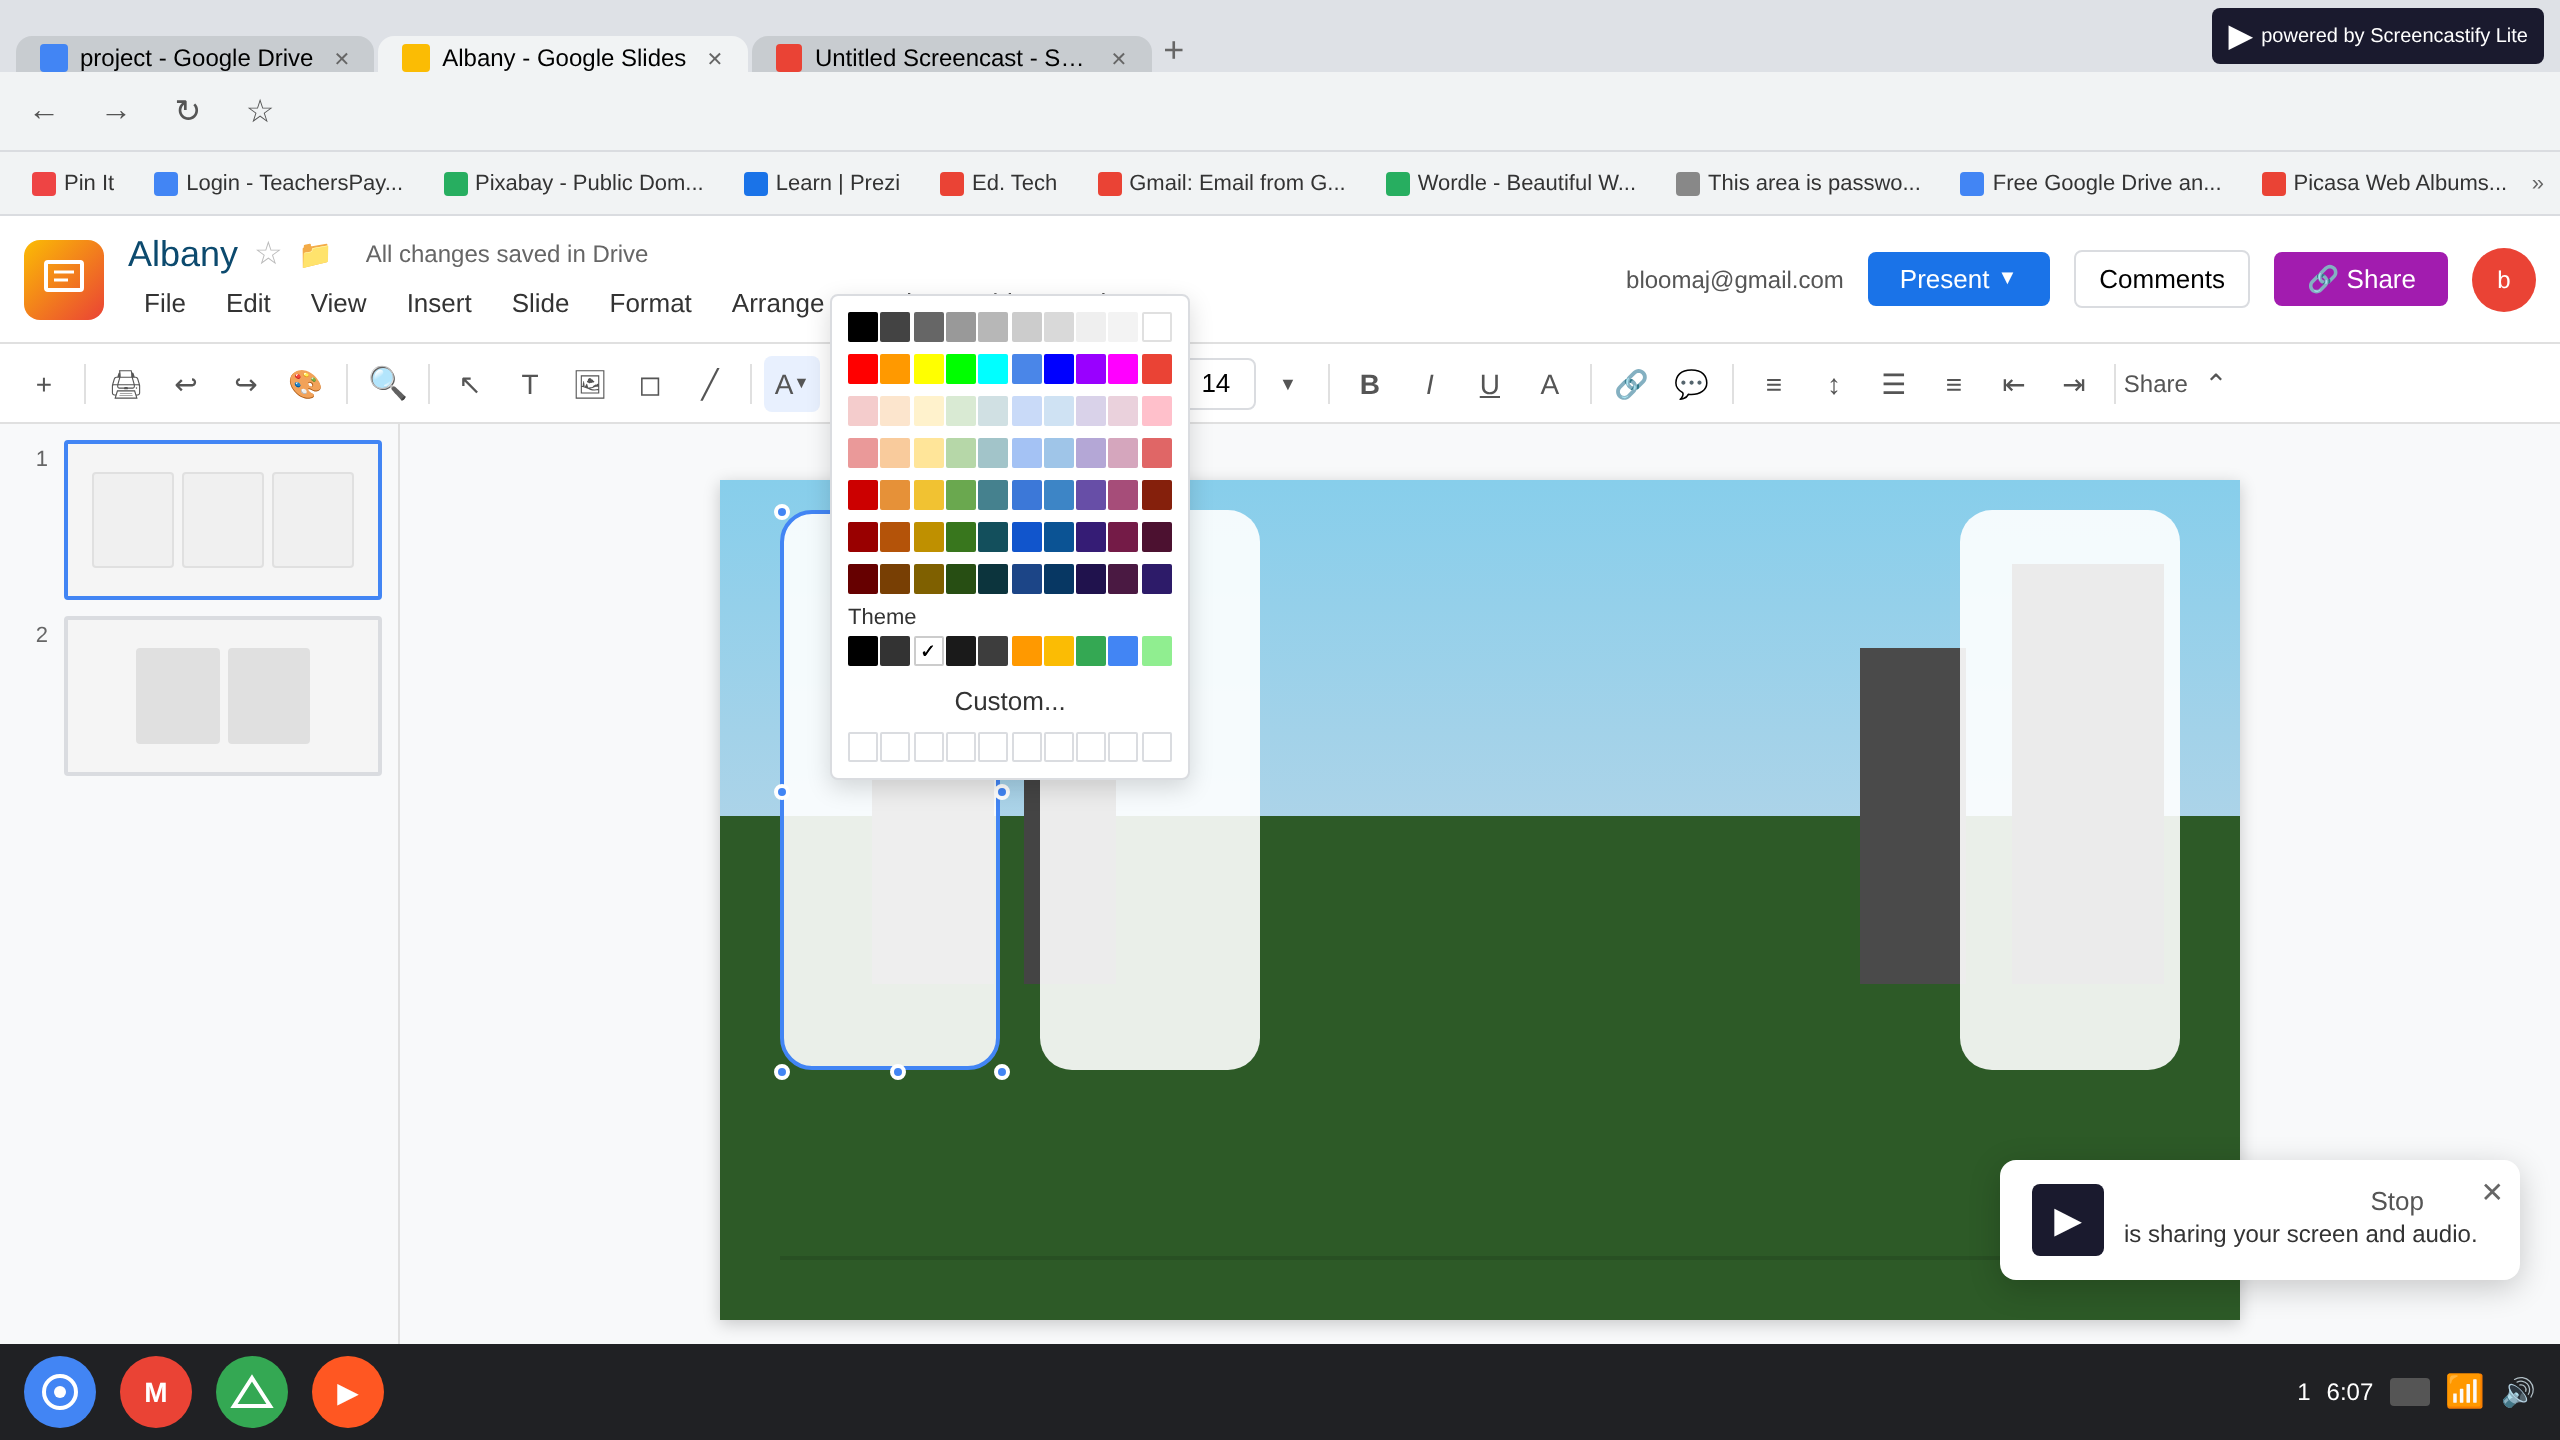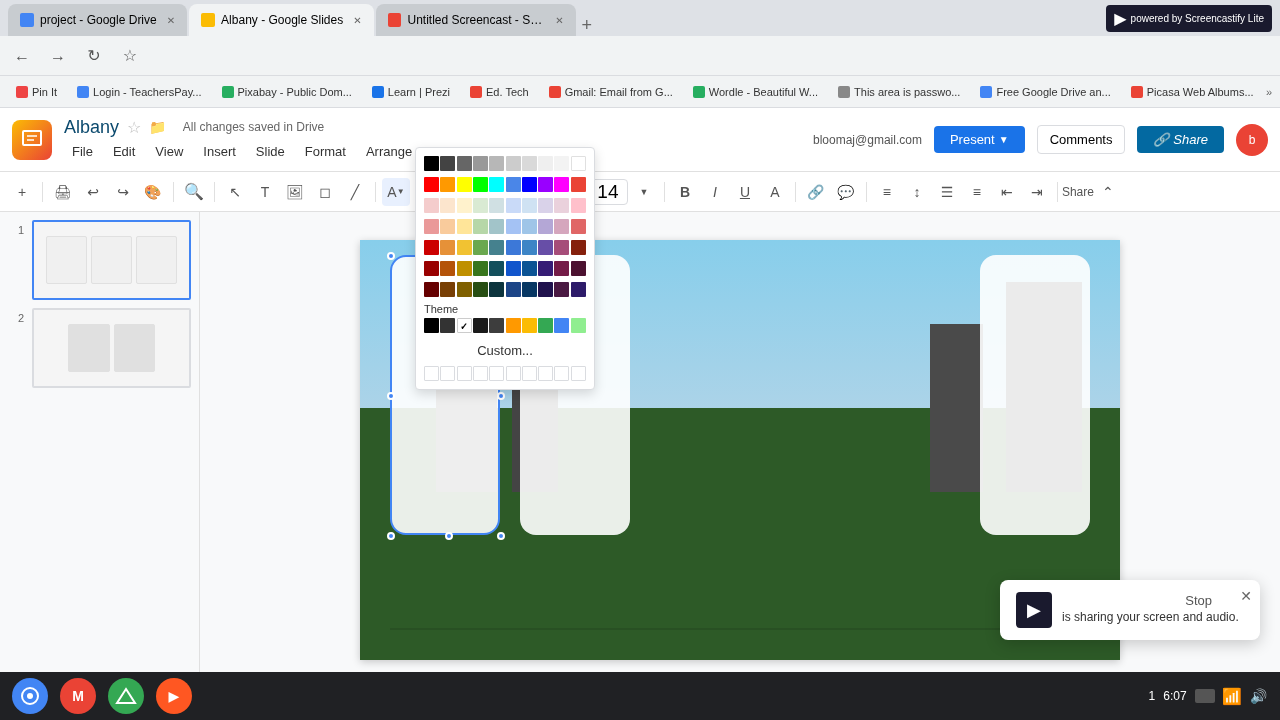--- a/index.html
+++ b/index.html
@@ -14,25 +14,25 @@
       padding: 0 8px;
       gap: 4px;
     }
     .browser-tabs {
       display: flex;
       align-items: flex-end;
       height: 100%;
       gap: 2px;
     }
     .browser-tab {
-      height: 32px;
+      height: 18px;
       padding: 0 12px;
       border-radius: 8px 8px 0 0;
       display: flex;
-      align-items: center;
+      align-items: flex-end;
       gap: 6px;
       font-size: 12px;
       cursor: pointer;
       max-width: 200px;
       position: relative;
     }
     .browser-tab.active { background: #f1f3f4; }
     .browser-tab.inactive { background: #c8ccd0; }
     .tab-favicon { width: 14px; height: 14px; border-radius: 2px; }
     .tab-favicon.drive { background: #4285f4; }
@@ -135,21 +135,21 @@
       border: none;
       padding: 6px 16px;
       border-radius: 4px;
       cursor: pointer;
       font-size: 13px;
       display: flex;
       align-items: center;
       gap: 4px;
     }
     .comments-btn { background: none; border: 1px solid #dadce0; padding: 6px 12px; border-radius: 4px; cursor: pointer; font-size: 13px; }
-    .share-btn { background: #0369a1; color: white; border: none; padding: 6px 16px; border-radius: 4px; cursor: pointer; font-size: 13px; font-style: italic; }
+    .share-btn { background: #a21caf; color: white; border: none; padding: 6px 16px; border-radius: 4px; cursor: pointer; font-size: 13px; }
     .user-avatar { width: 32px; height: 32px; border-radius: 50%; background: #ea4335; color: white; display: flex; align-items: center; justify-content: center; font-size: 12px; cursor: pointer; }
 
     
     .toolbar {
       height: 40px;
       background: white;
       display: flex;
       align-items: center;
       padding: 0 8px;
       gap: 2px;
@@ -181,21 +181,21 @@
       gap: 4px;
       font-size: 13px;
       color: #333;
     }
     .font-size-input {
       width: 40px;
       height: 26px;
       border: 1px solid #dadce0;
       border-radius: 4px;
       text-align: center;
-      font-size: 19px;
+      font-size: 13px;
     }
 
     
     .main-content {
       display: flex;
       height: calc(720px - 36px - 40px - 64px - 40px - 32px - 32px);
       background: #f8f9fa;
     }
 
     

